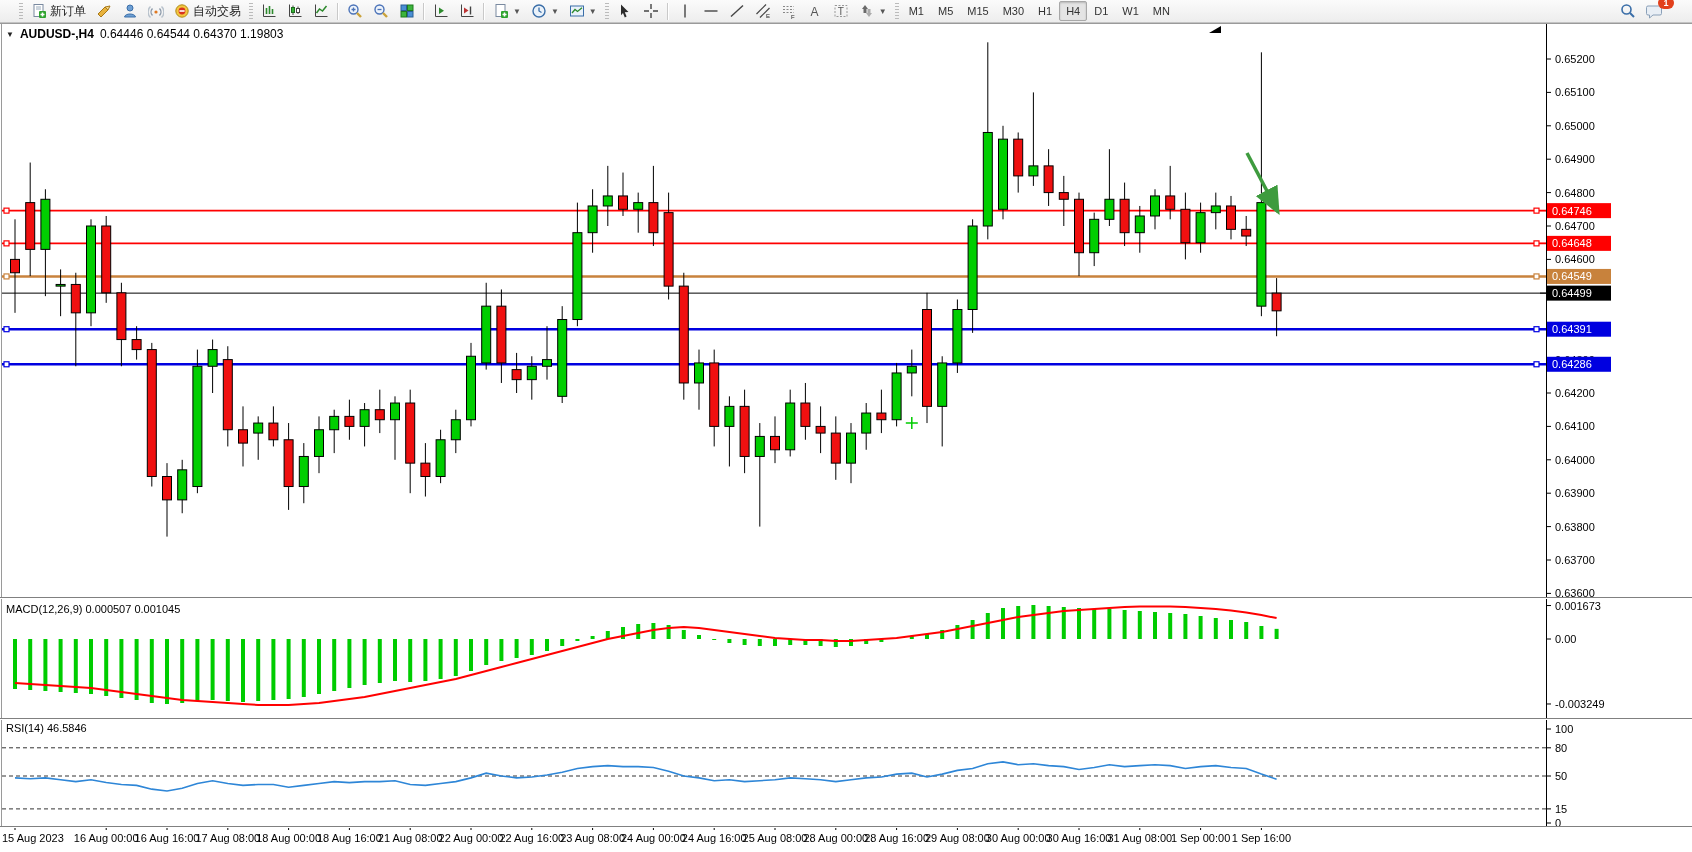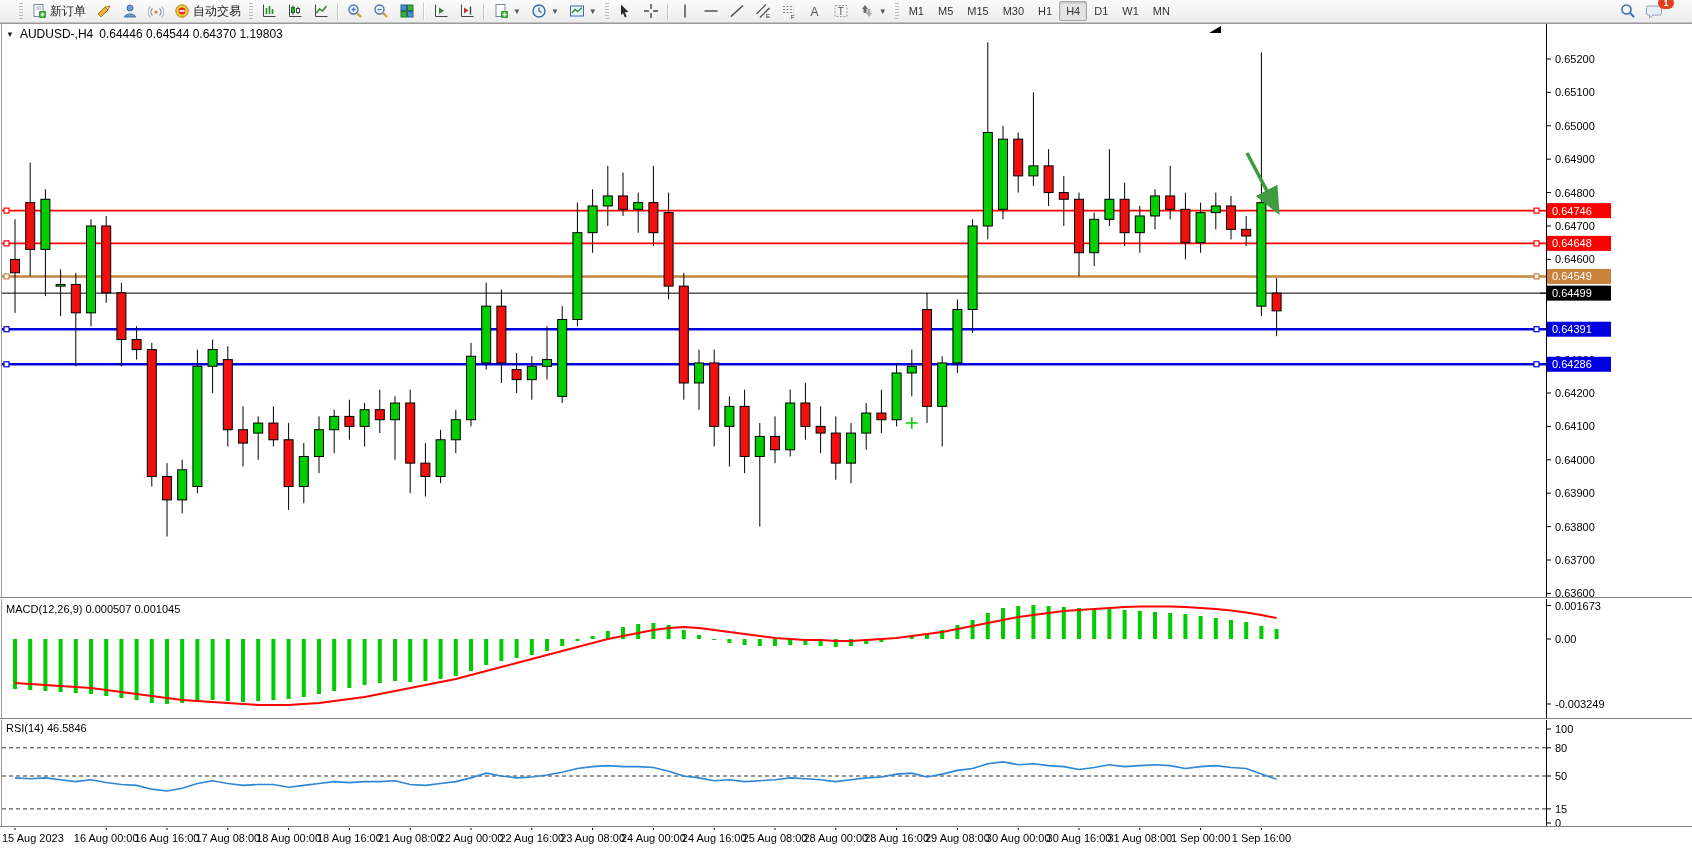--- a/index.html
+++ b/index.html
@@ -242,21 +242,21 @@
       <svg width="17" height="16" viewBox="0 0 17 16">
         <path d="M2 3h12a1.5 1.5 0 0 1 1.5 1.5v6A1.5 1.5 0 0 1 14 12H7l-3.5 3v-3H2A1.5 1.5 0 0 1 .5 10.5v-6A1.5 1.5 0 0 1 2 3Z" fill="#e8eef5" stroke="#8aa0b8"></path>
       </svg>
       <span class="notif-badge">1</span>
     </div>
   </div>
 
   <div class="chart-area">
     <div class="info-line">
       <span class="tri">▼</span>
-      <span style="font-weight:normal;">AUDUSD-,H4</span>
+      <span style="font-weight:bold;">AUDUSD-,H4</span>
       <span>0.64446 0.64544 0.64370 1.19803</span>
     </div>
     <svg id="chart-svg" width="1692" height="829" viewBox="0 0 1692 829">
         <g>
           <line x1="2" y1="186.63599999999963" x2="1546" y2="186.63599999999963" stroke="#FF0000" stroke-width="1.6"></line>
           <rect x="4" y="184.13599999999963" width="5" height="5" fill="#fff" stroke="#FF0000" stroke-width="1.2"></rect>
           <rect x="1534" y="184.13599999999963" width="5" height="5" fill="#fff" stroke="#FF0000" stroke-width="1.2"></rect>
           <line x1="2" y1="219.36799999999897" x2="1546" y2="219.36799999999897" stroke="#FF0000" stroke-width="1.6"></line>
           <rect x="4" y="216.86799999999897" width="5" height="5" fill="#fff" stroke="#FF0000" stroke-width="1.2"></rect>
           <rect x="1534" y="216.86799999999897" width="5" height="5" fill="#fff" stroke="#FF0000" stroke-width="1.2"></rect>

